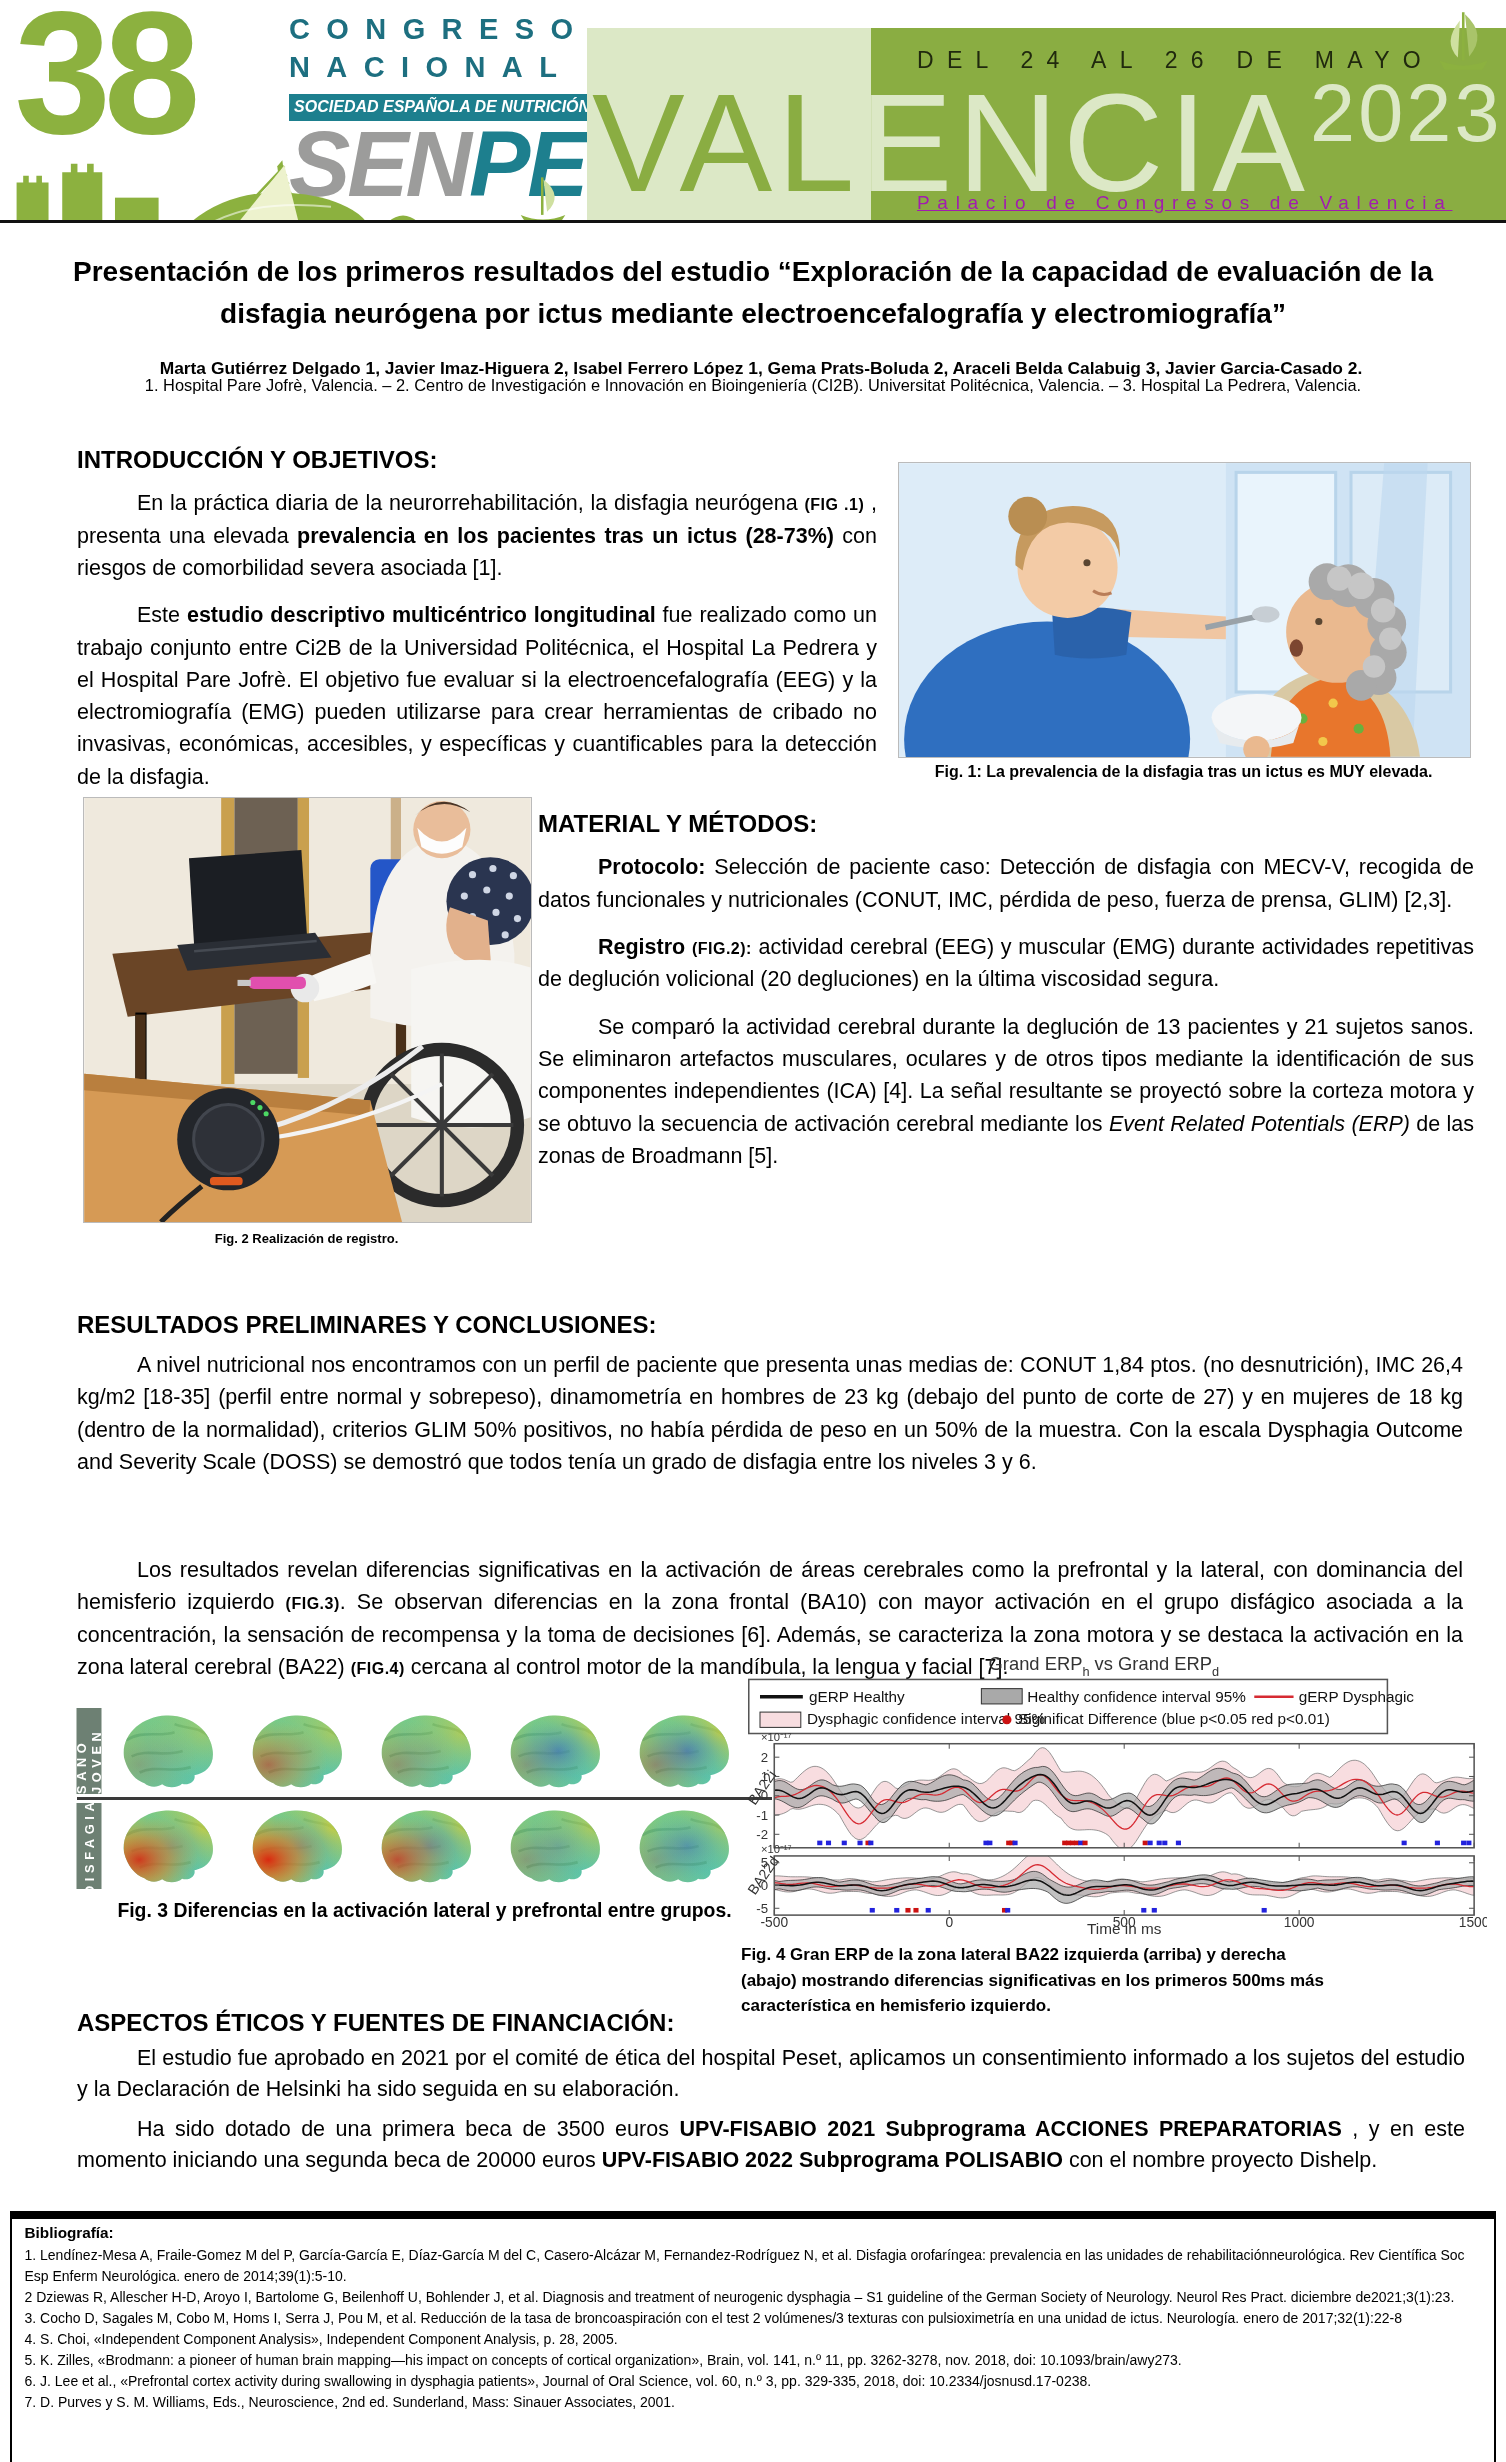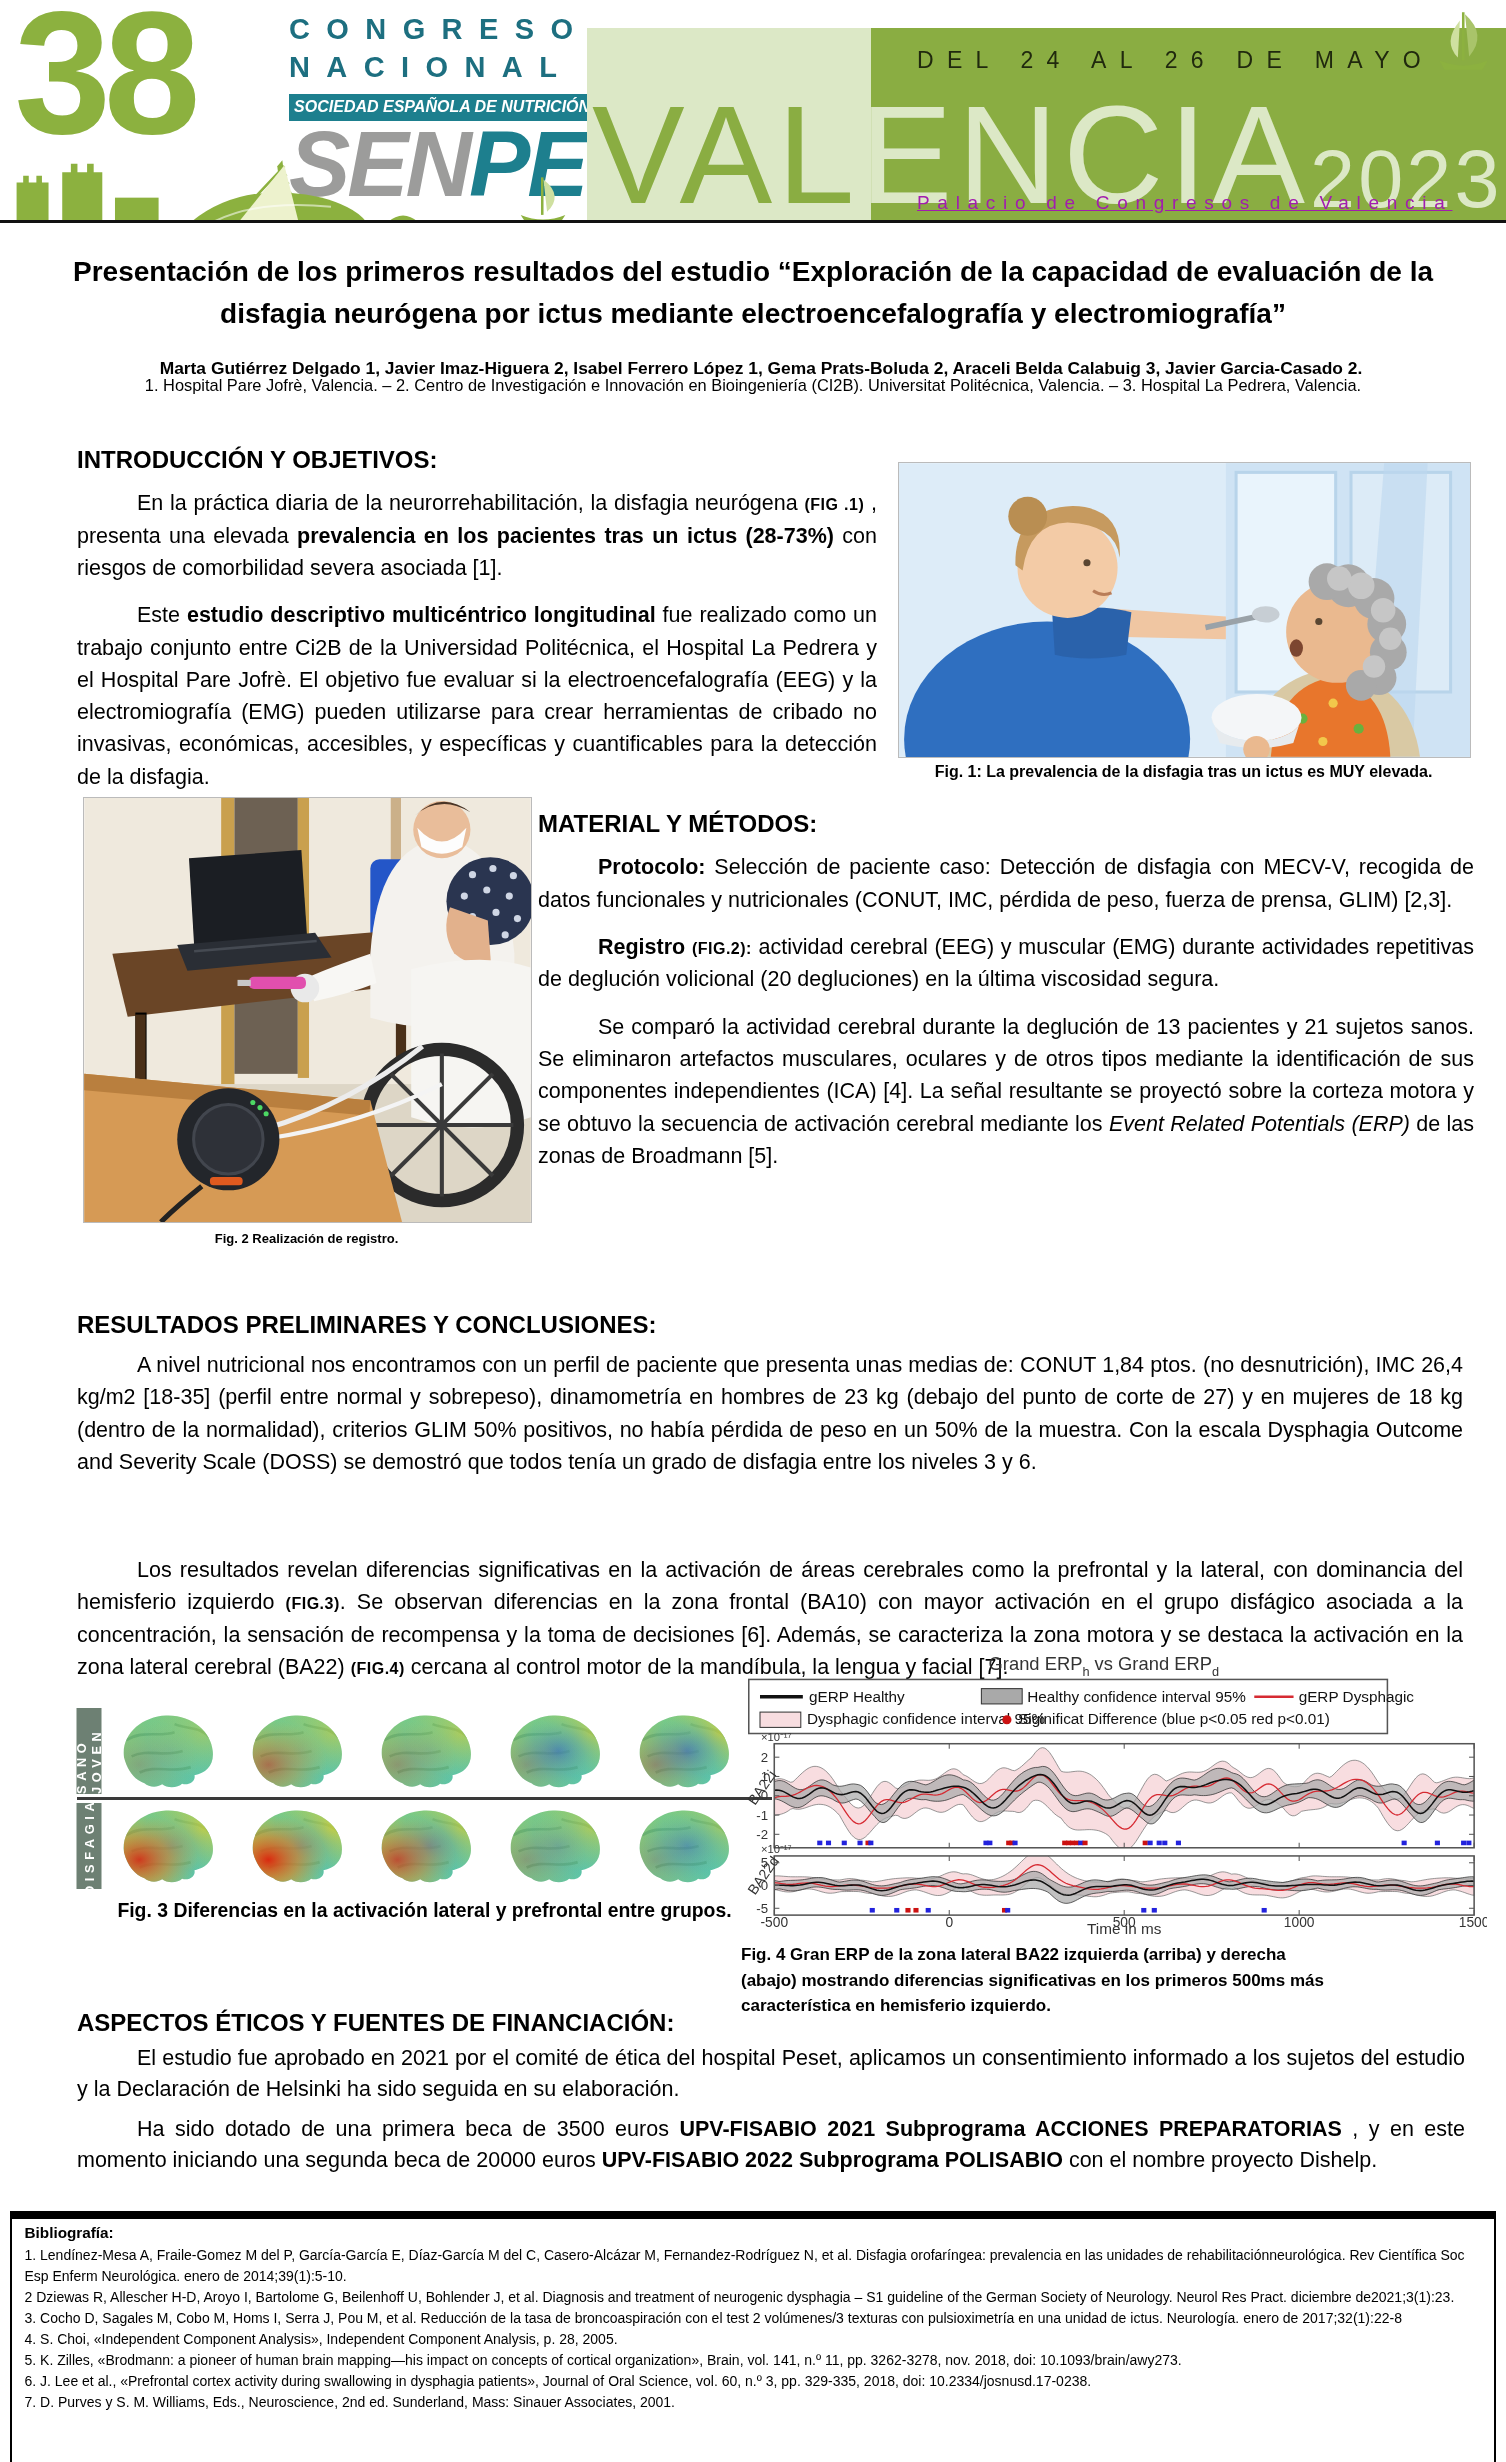--- a/index.html
+++ b/index.html
@@ -13,21 +13,21 @@
   .cw{font-size:29px;font-weight:700;color:#1d6f80;letter-spacing:16.4px;line-height:1.3;}
   .society-band{margin-top:7.2px;background:#1d7f8e;color:#fff;font-style:italic;font-weight:700;
        font-size:16px;padding:4.6px 8.2px 4.6px 5.1px;width:max-content;letter-spacing:0px;}
   .senpe{line-height:.92;margin-top:1px;font-style:italic;font-weight:700;font-size:92px;letter-spacing:-3.1px;}
   .sen{color:#9c9c9b;}
   .pe{color:#1d7f8e;}
   .skyline{position:absolute;left:0;top:151px;width:588px;height:71px;}
   .panel-light{position:absolute;left:587px;top:28px;width:284px;height:193px;background:#dce8c6;}
   .panel-green{position:absolute;left:871px;top:28px;width:636px;height:193px;background:#8aad42;}
   .dates{position:absolute;left:917px;top:47px;font-size:23px;font-weight:500;color:#20290e;letter-spacing:13.3px;white-space:nowrap;}
-  .valencia{position:absolute;left:592px;top:73px;display:flex;align-items:flex-end;line-height:1;white-space:nowrap;margin-top:12px;}
+  .valencia{position:absolute;left:592px;top:73px;display:flex;align-items:flex-start;line-height:1;white-space:nowrap;}
   .val{font-size:139px;font-weight:200;color:#8aad42;letter-spacing:5.1px;}
   .encia{font-size:139px;font-weight:200;color:#dce8c6;letter-spacing:5.1px;}
   .yr{font-size:81px;font-weight:300;color:#dce8c6;letter-spacing:3.1px;padding-bottom:4.1px;}
   .venue{position:absolute;left:917px;top:192px;font-size:19px;color:#a21caf;letter-spacing:7.7px;white-space:nowrap;text-decoration:underline;}
   .boat{position:absolute;left:1425px;top:3.1px;width:77px;height:77px;}
   .hdr-rule{position:absolute;left:0;top:220px;width:1506px;height:2.6px;background:#121212;}
   
   .title{font-size:28px;font-weight:700;text-align:center;line-height:1.5;margin:0;}
   .authors{font-size:17.4px;font-weight:600;text-align:center;margin:8px;}
   .affil{font-size:16.4px;text-align:center;margin:0;}

